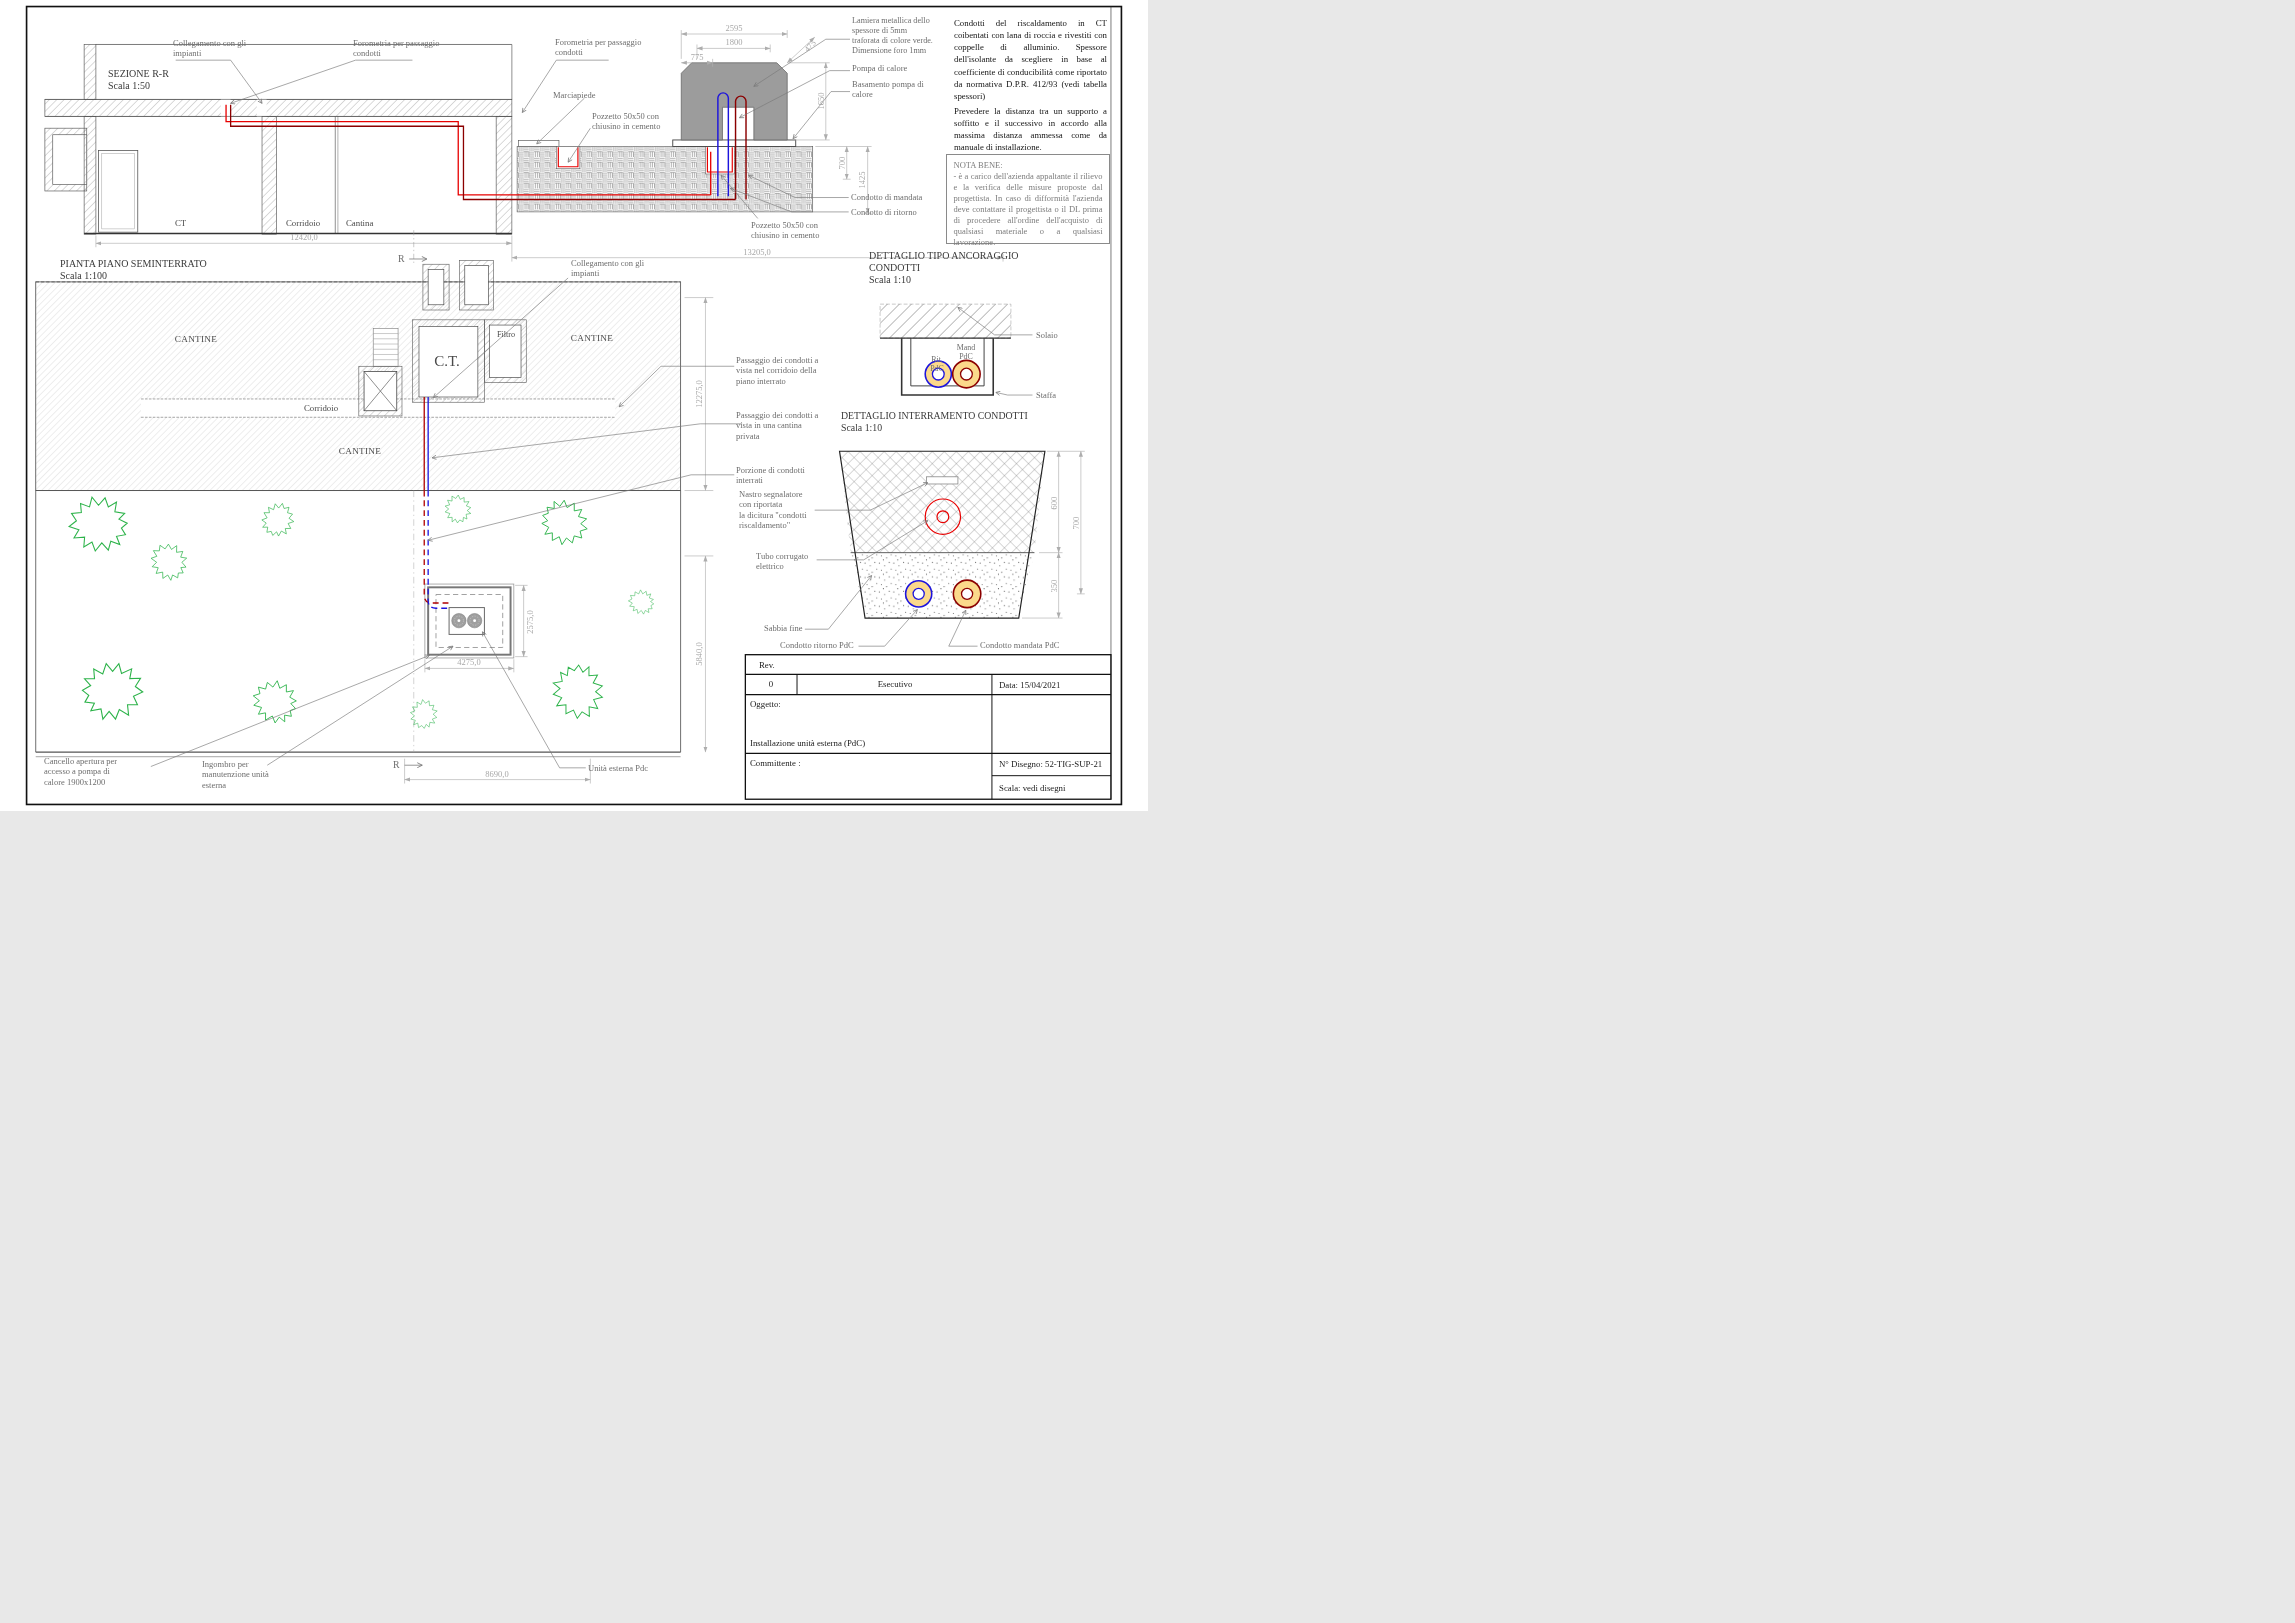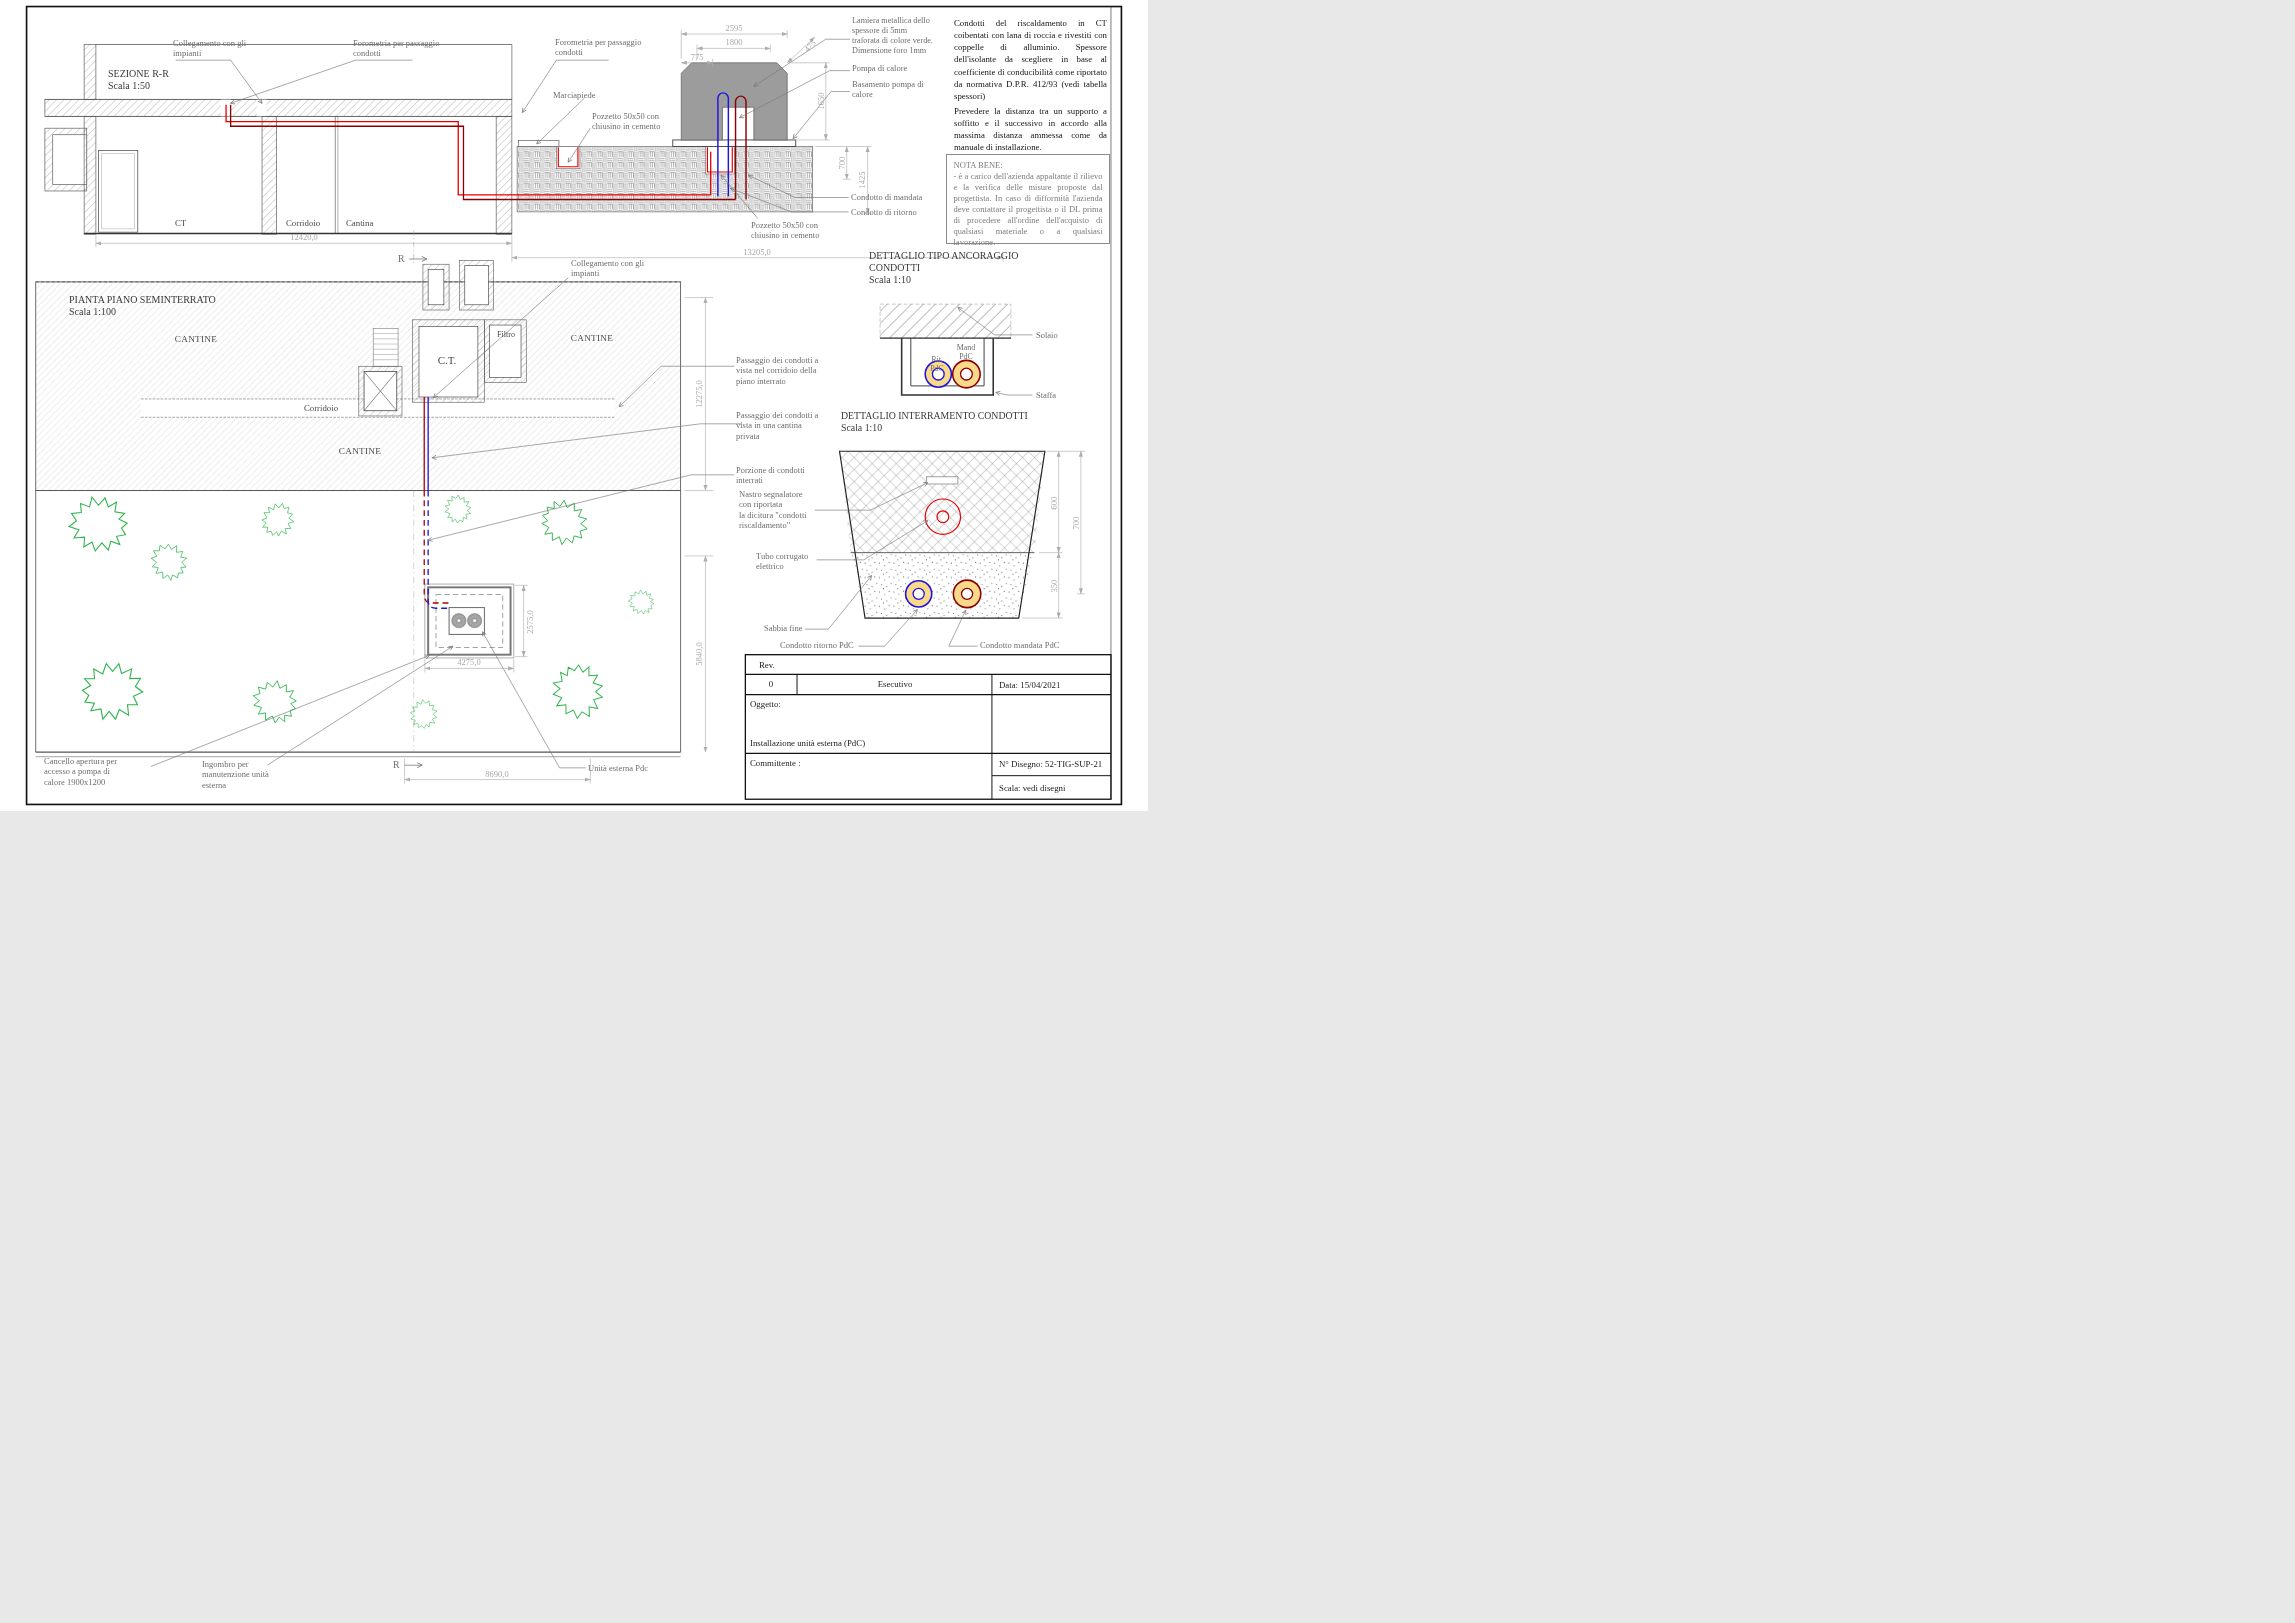--- a/index.html
+++ b/index.html
@@ -370,26 +370,26 @@
 <div class="lbl dimlbl hdimc" style="left:734px;top:47px;">1800</div>
 <div class="lbl dimlbl hdimc" style="left:697px;top:62px;">775</div>
 <div class="lbl dimlbl d45" style="left:810px;top:46px;">475</div>
 <div class="lbl dimlbl vdimc" style="left:821px;top:101px;">1650</div>
 <div class="lbl dimlbl vdimc" style="left:842px;top:163px;">700</div>
 <div class="lbl dimlbl vdimc" style="left:862px;top:180px;">1425</div>
 <div class="lbl dimlbl hdimc" style="left:304px;top:242px;">12420,0</div>
 <div class="lbl dimlbl hdimc" style="left:757px;top:257px;">13205,0</div>
 <div class="lbl rmark" style="left:398px;top:253px;">R</div>
 
-<div class="lbl title" style="left:69px;top:258px;margin-top:36px;">PIANTA PIANO SEMINTERRATO
+<div class="lbl title" style="left:60px;top:258px;">PIANTA PIANO SEMINTERRATO
 Scala 1:100</div>
 <div class="lbl roomcap ctr" style="left:196px;top:340px;">CANTINE</div>
 <div class="lbl roomcap ctr" style="left:592px;top:339px;">CANTINE</div>
 <div class="lbl roomcap ctr" style="left:360px;top:452px;">CANTINE</div>
-<div class="lbl roomlbl ctr" style="left:447px;top:361px;font-size:11px;">C.T.</div>
+<div class="lbl roomlbl ctr" style="left:447px;top:361px;font-size:15px;">C.T.</div>
 <div class="lbl roomlbl ctr" style="left:506px;top:335px;font-size:8.2px;">Filtro</div>
 <div class="lbl roomlbl ctr" style="left:321px;top:408px;">Corridoio</div>
 
 <div class="lbl callout" style="left:571px;top:258px;">Collegamento con gli
 impianti</div>
 <div class="lbl callout" style="left:736px;top:355px;">Passaggio dei condotti a
 vista nel corridoio della
 piano interrato</div>
 <div class="lbl callout" style="left:736px;top:410px;">Passaggio dei condotti a
 vista in una cantina

